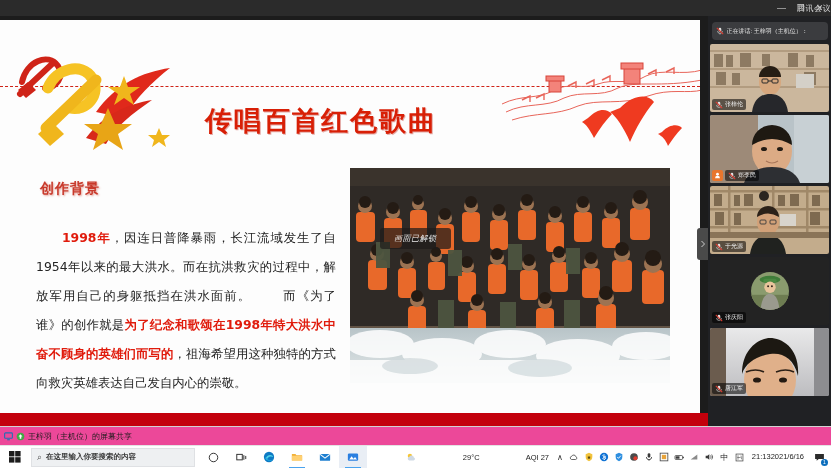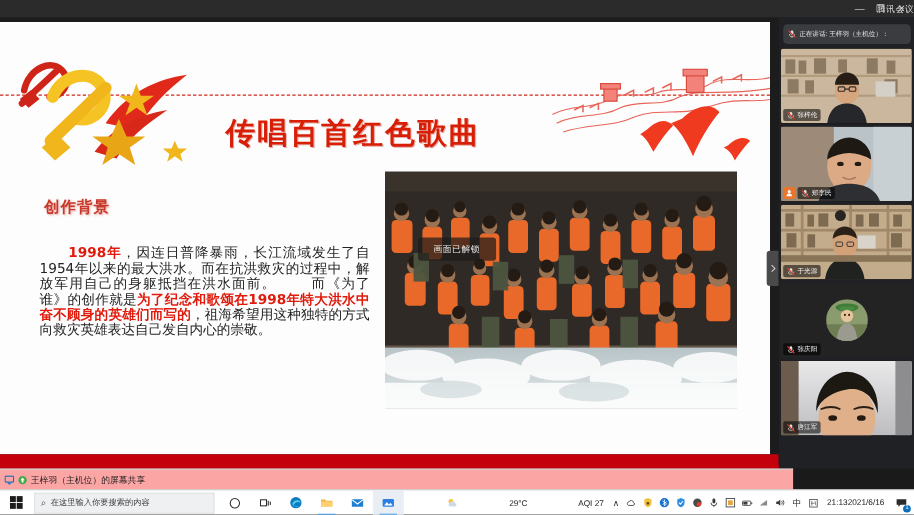--- a/index.html
+++ b/index.html
@@ -61,31 +61,31 @@
     position: absolute; left: 40px; top: 160px;
     font-size: 14px; font-weight: bold; color: #c8392b;
     letter-spacing: 1px;
     text-shadow: 1px 1px 2px rgba(200,60,40,.45);
     font-family: "DejaVu Sans", "Liberation Sans", sans-serif;
   }
 
   
   .body-text {
     position: absolute; left: 36px; top: 203px; width: 300px;
-    font-size: 12.4px; line-height: 14px; color: #232323;
+    font-size: 12.4px; line-height: 29px; color: #232323;
     font-family: "DejaVu Sans", "Liberation Sans", sans-serif;
     text-align: justify;
   }
   .body-text .ind { display: inline-block; width: 26px; }
   .hl { color: #e01b0c; font-weight: bold; }
 
   
   .photo {
-    position: absolute; left: 350px; top: 136px; width: 320px; height: 215px;
-    overflow: hidden; background: #404040;
+    position: absolute; left: 350px; top: 148px; width: 320px; height: 215px;
+    overflow: hidden; background: #8b5cf6; font-style: italic;
   }
   .photo svg { display: block; width: 100%; height: 100%; }
   .photo-toast {
     position: absolute; left: 30px; top: 60px;
     background: rgba(30,28,26,.72); color: #e8e8e8;
     font-size: 8px; padding: 5px 14px; border-radius: 3px;
     letter-spacing: .5px;
   }
 
   
@@ -139,41 +139,41 @@
   .host-badge svg { width: 7px; height: 7px; }
   .vname.with-host { left: 15px; }
   .avatar-tile { background: #232323; }
   .avatar-circ {
     position: absolute; left: 50%; top: 50%; transform: translate(-50%,-50%);
     width: 38px; height: 38px; border-radius: 50%; overflow: hidden;
   }
 
   
   .sharebar {
-    position: absolute; left: 0; bottom: 23px; width: 721px; height: 19px;
-    background: #fca5a5; border-top: 1px solid #d2d2d2;
+    position: absolute; left: 0; bottom: 23px; width: 831px; height: 19px;
+    background: #ec4899; border-top: 1px solid #d2d2d2;
     display: flex; align-items: center; padding-left: 4px; gap: 3px;
   }
   .sharebar .sb-text { font-size: 8px; color: #1c1c1c; }
   .sb-ico { width: 9px; height: 9px; display: block; }
 
   
   .taskbar {
     position: absolute; left: 0; bottom: 0; width: 831px; height: 23px;
     background: #ffffff; display: flex; align-items: center;
     border-top: 1px solid #e3e3e3;
   }
   .start { width: 30px; height: 23px; display: flex; align-items: center; justify-content: center; }
   .start svg { width: 12px; height: 12px; }
   .searchbox {
     width: 164px; height: 19px; background: #eef0f2; border: 1px solid #dfe1e4;
     display: flex; align-items: center; gap: 4px; padding: 0 5px; margin-left: 1px;
   }
   .searchbox .sq { font-size: 9px; color: #4a4a4a; }
-  .searchbox .stext { font-size: 7.5px; color: #3c3c3c; white-space: nowrap; }
+  .searchbox .stext { font-size: 7.5px; color: #3c3c3c; white-space: nowrap; font-weight: bold; }
   .tb-icons { display: flex; align-items: center; gap: 0px; margin-left: 4px; }
   .tb-ico {
     width: 28px; height: 23px; display: flex; align-items: center; justify-content: center;
     position: relative;
   }
   .tb-ico.active::after {
     content: ''; position: absolute; bottom: 0; left: 6px; right: 6px; height: 2px; background: #4aa3ee;
   }
   .tb-ico.selected { background: #e9eef5; }
   .tray {

